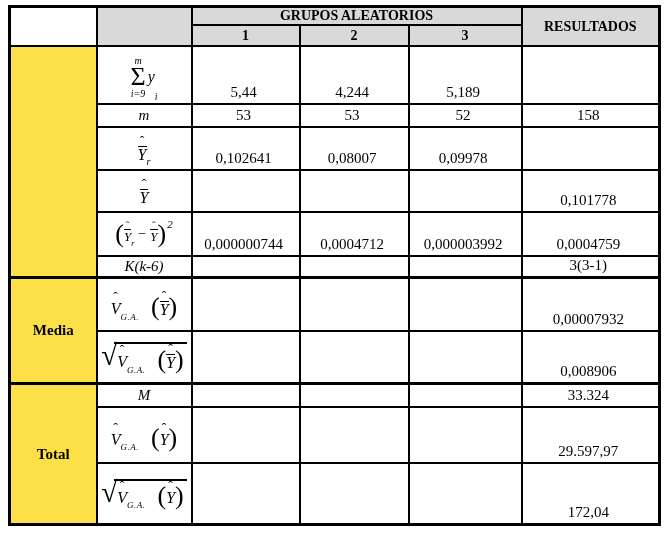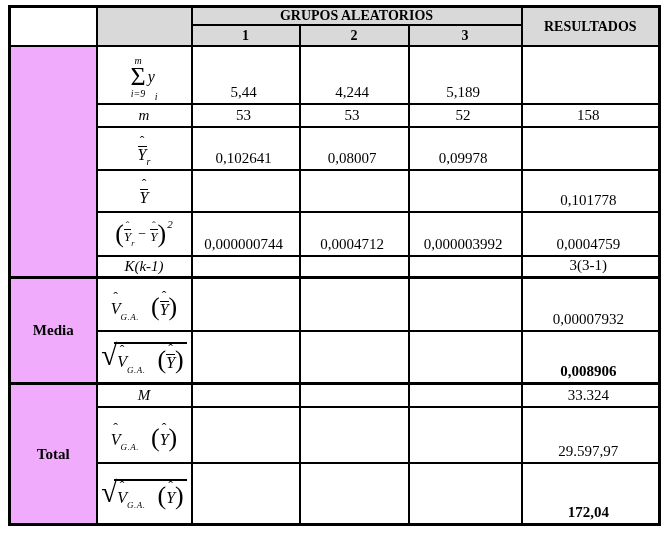--- a/index.html
+++ b/index.html
@@ -2,24 +2,24 @@
 <html><head>
 <meta charset="utf-8">
 <style>
   html,body{margin:0;padding:0;background:#ffffff;}
   body{width:665px;height:536px;font-family:"Liberation Serif","DejaVu Serif",serif;color:#000;}
   table{border-collapse:collapse;table-layout:fixed;width:650px;margin:5px 0 0 8px;border:3px solid #000;}
   td{border:2px solid #000;padding:0;overflow:hidden;}
   tr.sec > td{border-top:3px solid #000;}
   .ghead{background:#d9d9d9;text-align:center;vertical-align:middle;font-weight:bold;font-size:14px;}
   .corner{background:#ffffff;}
-  .side{background:#f0abfc;text-align:center;vertical-align:middle;font-weight:bold;font-size:15px;}
+  .side{background:#fde047;text-align:center;vertical-align:middle;font-weight:bold;font-size:15px;}
   .flabel{text-align:center;vertical-align:middle;font-size:15px;}
   .val{text-align:center;vertical-align:bottom;font-size:15px;padding:0 4px 2px 0;white-space:nowrap;}
-  .val.b{font-weight:bold;}
+  .val.b{font-weight:normal;}
   
   .fx{display:inline-flex;align-items:center;font-style:italic;line-height:1;}
   .stk{display:inline-flex;flex-direction:column;align-items:center;line-height:1;}
   .hat{font-style:normal;font-size:14px;height:6px;line-height:6px;margin-bottom:0;}
   .ltr{font-size:16px;line-height:1.05;}
   .bar{border-top:1.5px solid #000;margin-top:1px;padding-top:0;}
   .fsub{font-size:10px;align-self:flex-end;transform:translateY(3px);}
   .ga{font-size:9px;letter-spacing:0.5px;margin-right:12px;}
   .fsup{font-size:11px;align-self:flex-start;transform:translateY(-3px);margin-left:1px;}
   .mop{font-style:normal;margin:0 4px;font-size:14px;}
@@ -141,21 +141,21 @@
       </span>
     </td>
     <td class="val">0,000000744</td>
     <td class="val">0,0004712</td>
     <td class="val">0,000003992</td>
     <td class="val">0,0004759</td>
   </tr>
 
   <tr class="rw6">
     <td class="flabel">
-      <span class="fx">K(k-1)</span>
+      <span class="fx">K(k-6)</span>
     </td>
     <td class="val"></td>
     <td class="val"></td>
     <td class="val"></td>
     <td class="val">3(3-1)</td>
   </tr>
 
   <tr class="rw7 sec">
     <td class="side" rowspan="2">Media</td>
     <td class="flabel">

